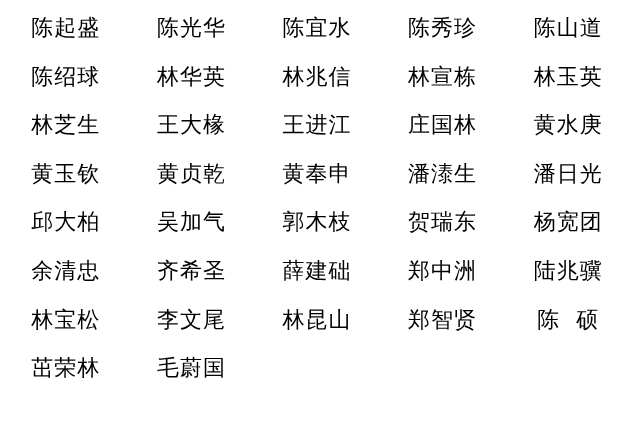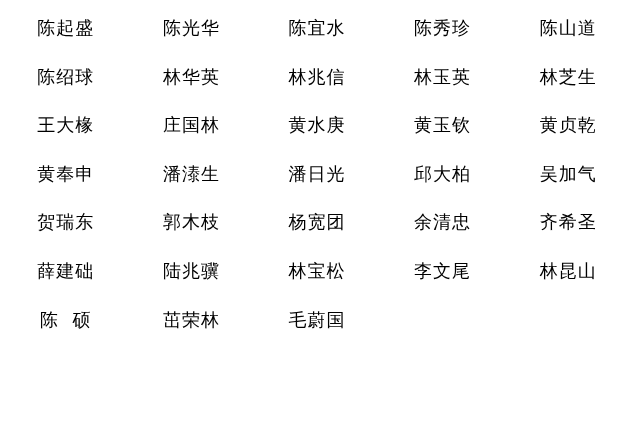--- a/index.html
+++ b/index.html
@@ -19,21 +19,21 @@
     box-sizing: border-box;
     display: grid;
     grid-template-columns: repeat(5, 1fr);
     grid-template-rows: repeat(9, 1fr);
     padding: 4px 0 0 0;
   }
   .name-cell {
     display: flex;
     align-items: center;
     justify-content: center;
-    font-size: 18px;
+    font-size: 22px;
     color: #000000;
     letter-spacing: 1px;
     white-space: pre;
     line-height: 1;
     margin-left: 6px;
   }
   .name-cell.empty {
     color: transparent;
   }
 </style>
@@ -44,45 +44,49 @@
   <div class="name-cell">陈起盛</div>
   <div class="name-cell">陈光华</div>
   <div class="name-cell">陈宜水</div>
   <div class="name-cell">陈秀珍</div>
   <div class="name-cell">陈山道</div>
 
   <div class="name-cell">陈绍球</div>
   <div class="name-cell">林华英</div>
   <div class="name-cell">林兆信</div>
 
+  <div class="name-cell">林宣栋</div>
   <div class="name-cell">林玉英</div>
   <div class="name-cell">林芝生</div>
   <div class="name-cell">王大椽</div>
+  <div class="name-cell">王进江</div>
 
   <div class="name-cell">庄国林</div>
   <div class="name-cell">黄水庚</div>
   <div class="name-cell">黄玉钦</div>
   <div class="name-cell">黄贞乾</div>
 
   <div class="name-cell">黄奉申</div>
   <div class="name-cell">潘溙生</div>
   <div class="name-cell">潘日光</div>
   <div class="name-cell">邱大柏</div>
 
   <div class="name-cell">吴加气</div>
+  <div class="name-cell">郭木枝</div>
   <div class="name-cell">贺瑞东</div>
-  <div class="name-cell">郭木枝</div>
   <div class="name-cell">杨宽团</div>
 
   <div class="name-cell">余清忠</div>
   <div class="name-cell">齐希圣</div>
   <div class="name-cell">薛建础</div>
+  <div class="name-cell">郑中洲</div>
 
   <div class="name-cell">陆兆骥</div>
   <div class="name-cell">林宝松</div>
   <div class="name-cell">李文尾</div>
   <div class="name-cell">林昆山</div>
 
+  <div class="name-cell">郑智贤</div>
   <div class="name-cell">陈  硕</div>
   <div class="name-cell">茁荣林</div>
   <div class="name-cell">毛蔚国</div>
   <div class="name-cell empty"></div>
 </div>
 
 </body></html>

